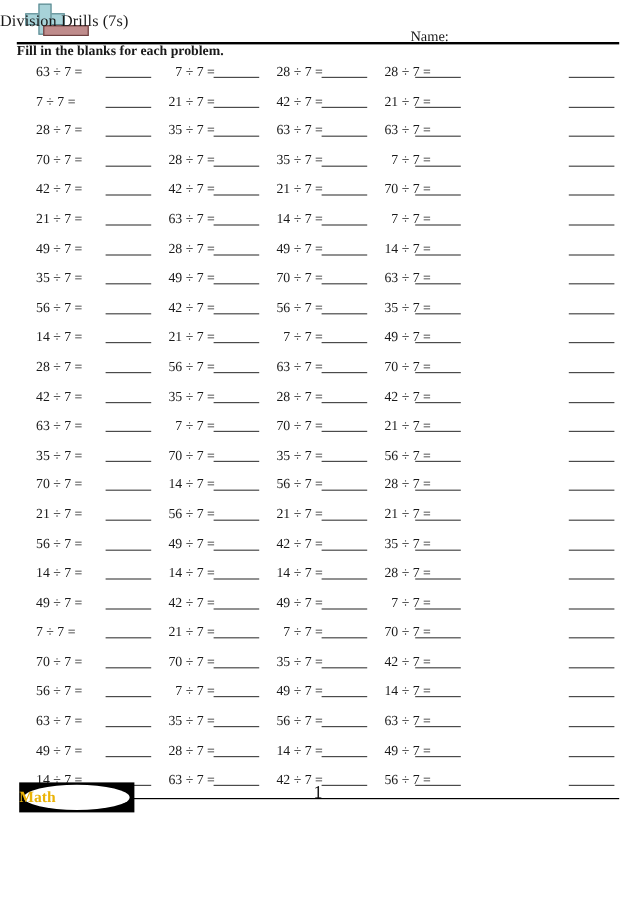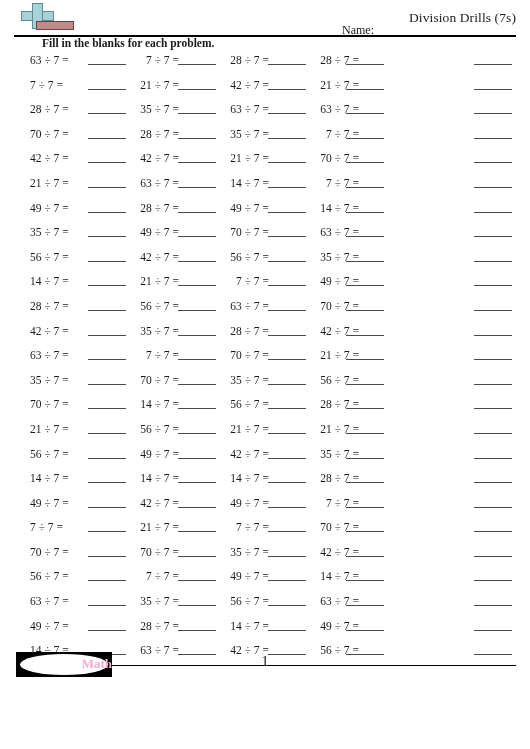--- a/index.html
+++ b/index.html
@@ -49,42 +49,41 @@
     left: 20px; top: 18px;
     width: 38px; height: 9px;
     background: #bf8c8c;
     border: 1px solid #6e4040;
     box-sizing: border-box;
   }
   #worksheet-title {
     position: absolute;
     left: 0; top: 10px;
     width: 516px;
-    text-align: right;
+    text-align: left;
     font-size: 13.5px;
     letter-spacing: 0.1px;
   }
   #name-label {
     position: absolute;
     left: 342px; top: 23px;
     font-size: 12px;
   }
   #header-rule {
     position: absolute;
     left: 14px; top: 35px;
     width: 502px;
     height: 2px;
     background: #000000;
   }
   #instructions {
     position: absolute;
     left: 14px; top: 37px;
     font-size: 11.5px;
     font-weight: bold;
-    margin-left: 28px;
   }
 
   
   #problems {
     position: absolute;
     left: 16px; top: 52px;
     width: 530px;
   }
   .prow {
     position: relative;
@@ -137,24 +136,24 @@
     position: absolute;
     left: 4px; top: 2px;
     width: 88px; height: 21px;
     background: #ffffff;
     border-radius: 50%;
   }
   #subject-badge .label {
     position: absolute;
     left: 0; top: 4px;
     width: 96px;
-    text-align: right;
+    text-align: left;
     font-size: 13px;
     font-weight: bold;
-    color: #f9a8d4;
+    color: #eab308;
   }
   #page-number {
     position: absolute;
     left: 0; top: 1px;
     width: 530px;
     text-align: center;
     font-size: 15px;
   }
 </style>
 </head>

